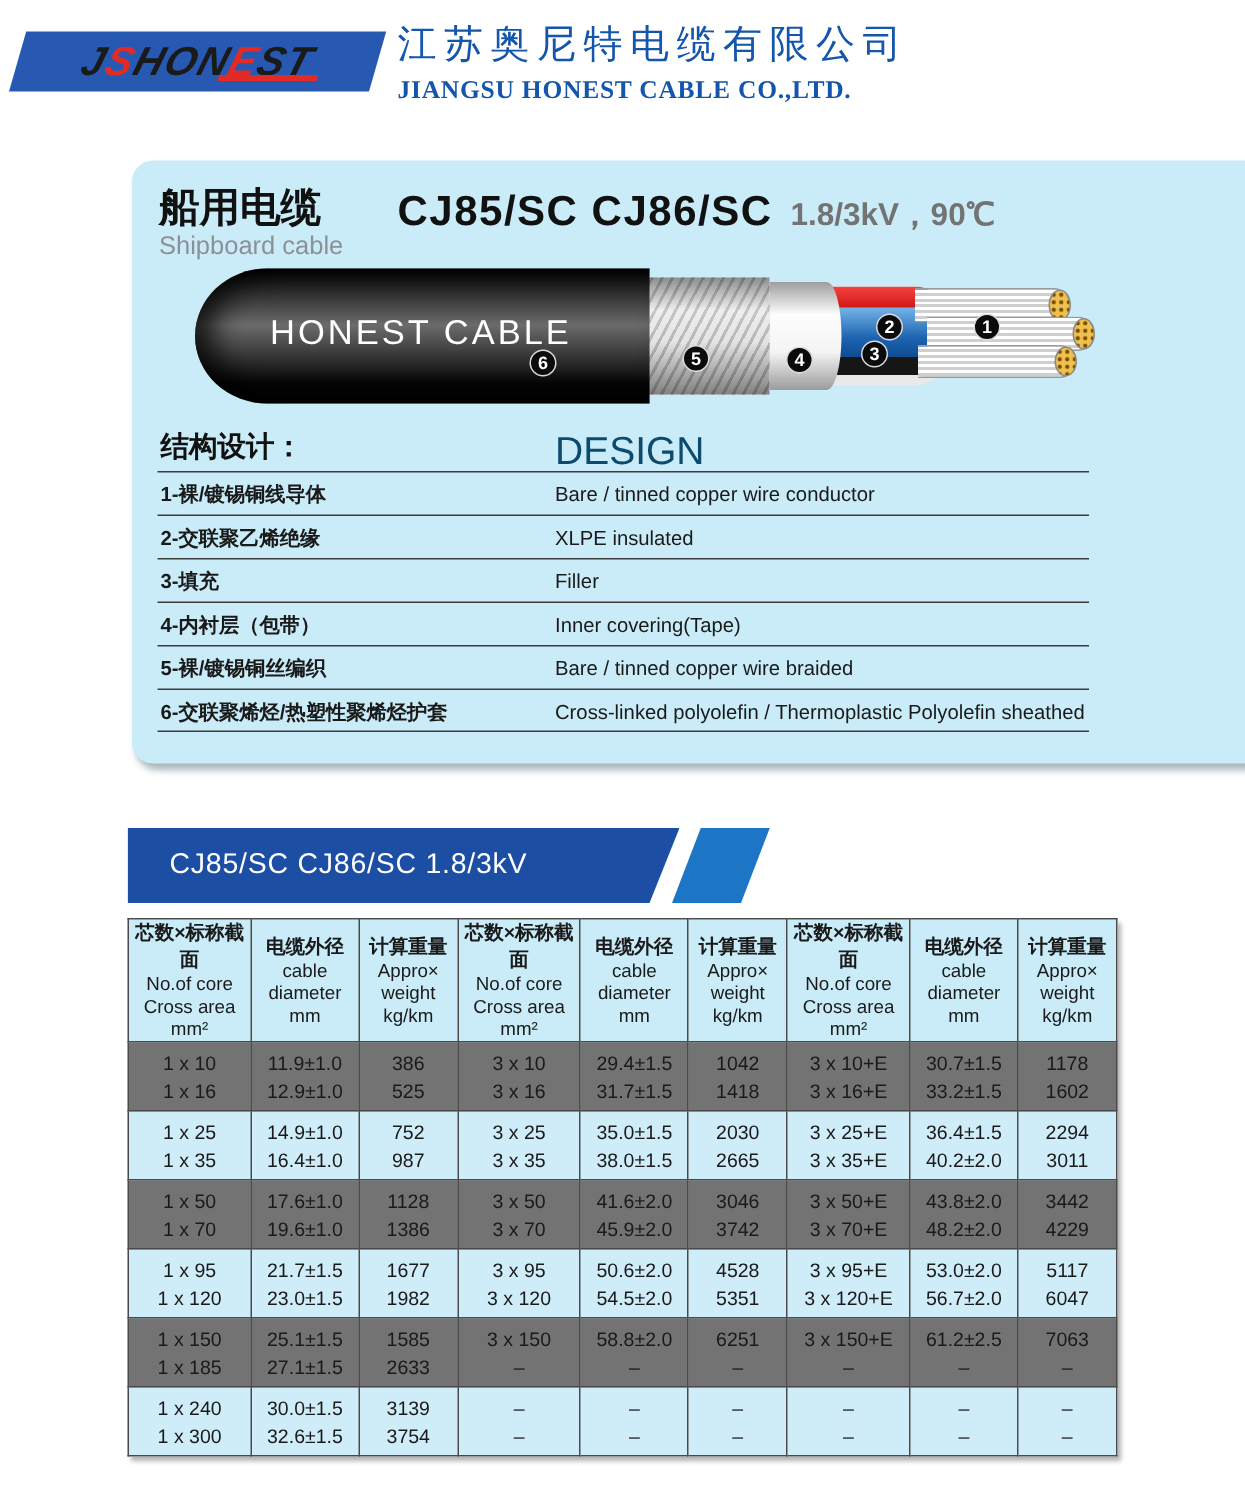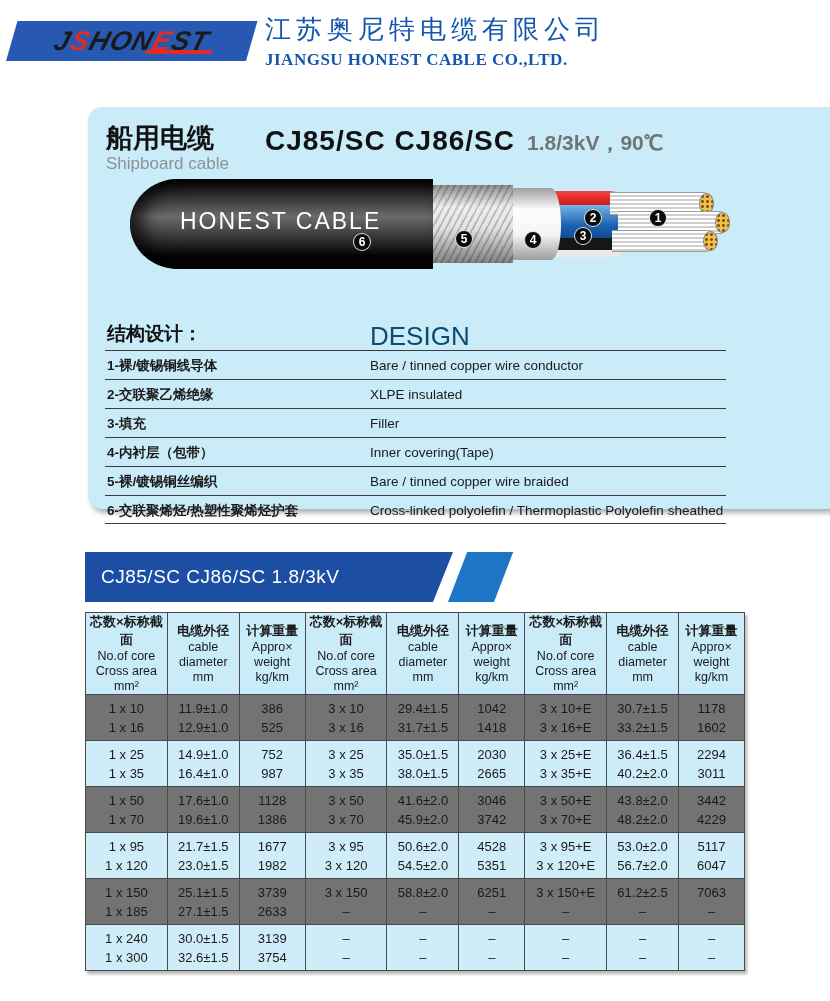--- a/index.html
+++ b/index.html
@@ -50,33 +50,33 @@
     background-color:#eec04f; background-image:radial-gradient(circle,#7a4e00 1.1px,rgba(0,0,0,0) 1.7px); background-size:5px 5px;
     border:1px solid #8a8a8a; }
   .s1 { left:480px; top:13px; width:102px; height:23px; }
   .s2 { left:488px; top:32px; width:110px; height:23px; }
   .s3 { left:482px; top:51px; width:104px; height:22px; }
   .plabel { position:absolute; z-index:60; width:18px; height:18px; border-radius:50%; background:#0b0b0b; color:#fff;
     border:1px solid rgba(255,255,255,.85); font-size:12px; font-weight:bold; display:flex; align-items:center; justify-content:center; }
 
   
   .design { position:absolute; left:17px; top:176px; width:621px; }
-  .design-head { height:31px; position:relative;margin-top:36px; }
+  .design-head { height:31px; position:relative; }
   .dh-zh { position:absolute; left:2px; top:2px; font-size:19px; font-weight:bold; color:#111; }
   .dh-en { position:absolute; left:265px; top:2px; font-size:26px; font-weight:normal; color:#0c4a6e; }
   .design-row { height:29px; border-top:1px solid #3c3c3c; position:relative; }
   .design-row:last-child { border-bottom:1px solid #3c3c3c; }
   .d-zh { position:absolute; left:2px; top:0; line-height:29px; font-size:13.5px; color:#1a1a1a; font-weight:bold; }
   .d-en { position:absolute; left:265px; top:0; line-height:29px; font-size:13.5px; color:#1a1a1a; }
 
   
   .banner { position:absolute; left:85px; top:552px; width:368px; height:50px;
     background:var(--banner-dark,#1c4fa4); clip-path:polygon(0 0,100% 0,calc(100% - 20px) 100%,0 100%);
     display:flex; align-items:center; }
-  .banner-text { color:#fff; font-size:19px; padding-left:16px; letter-spacing:0.5px; }
+  .banner-text { color:#fff; font-size:19px; padding-left:28px; letter-spacing:0.5px; }
   .banner-chip { position:absolute; left:448px; top:552px; width:46px; height:50px;
     background:var(--banner-light,#1d76c5); transform:skewX(-21deg); transform-origin:left bottom; }
 
   
   .spec { position:absolute; left:85px; top:612px; width:660px; border-collapse:collapse;
     box-shadow:2px 3px 3px rgba(0,0,0,.3); }
   .spec th, .spec td { border:1px solid #4a4a4a; text-align:center; vertical-align:middle; color:#1a1a1a; }
   .spec th { background:var(--panel-bg,#c9ecf8); height:74px; font-weight:normal; }
   .th-zh { font-size:13px; font-weight:bold; }
   .th-en { font-size:12.5px; line-height:15px; white-space:pre-line; }
@@ -324,21 +324,21 @@
           <td>53.0±2.0
 56.7±2.0</td>
           <td>5117
 6047</td>
         </tr>
         <tr>
           <td>1 x 150
 1 x 185</td>
           <td>25.1±1.5
 27.1±1.5</td>
-          <td>3739
+          <td>1585
 2633</td>
           <td>3 x 150
 –</td>
           <td>58.8±2.0
 –</td>
           <td>6251
 –</td>
           <td>3 x 150+E
 –</td>
           <td>61.2±2.5

